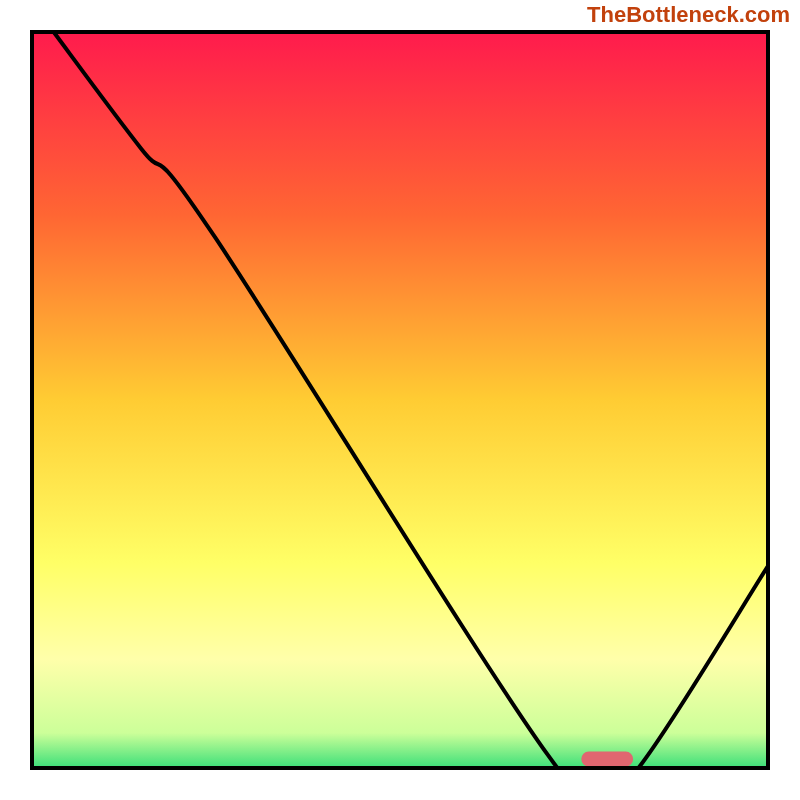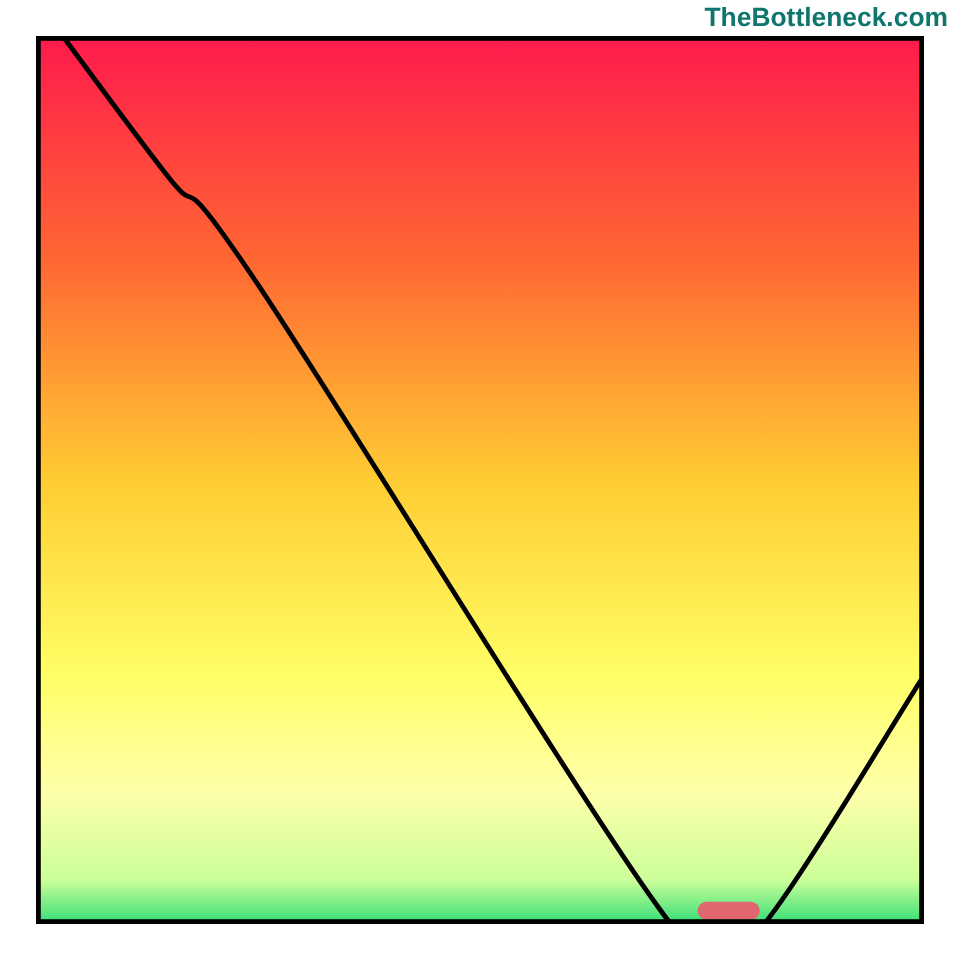--- a/index.html
+++ b/index.html
@@ -10,21 +10,21 @@
     font-family: Arial, Helvetica, sans-serif;
     background: #ffffff;
     position: relative;
   }
   .watermark {
     position: absolute;
     top: 2px;
     right: 10px;
     font-size: 22px;
     font-weight: bold;
-    color: #0f766e;
+    color: #c2410c;
     font-family: Arial, sans-serif;
     z-index: 10;
   }
   .chart-container {
     position: absolute;
     top: 30px;
     left: 30px;
     width: 740px;
     height: 740px;
   }

